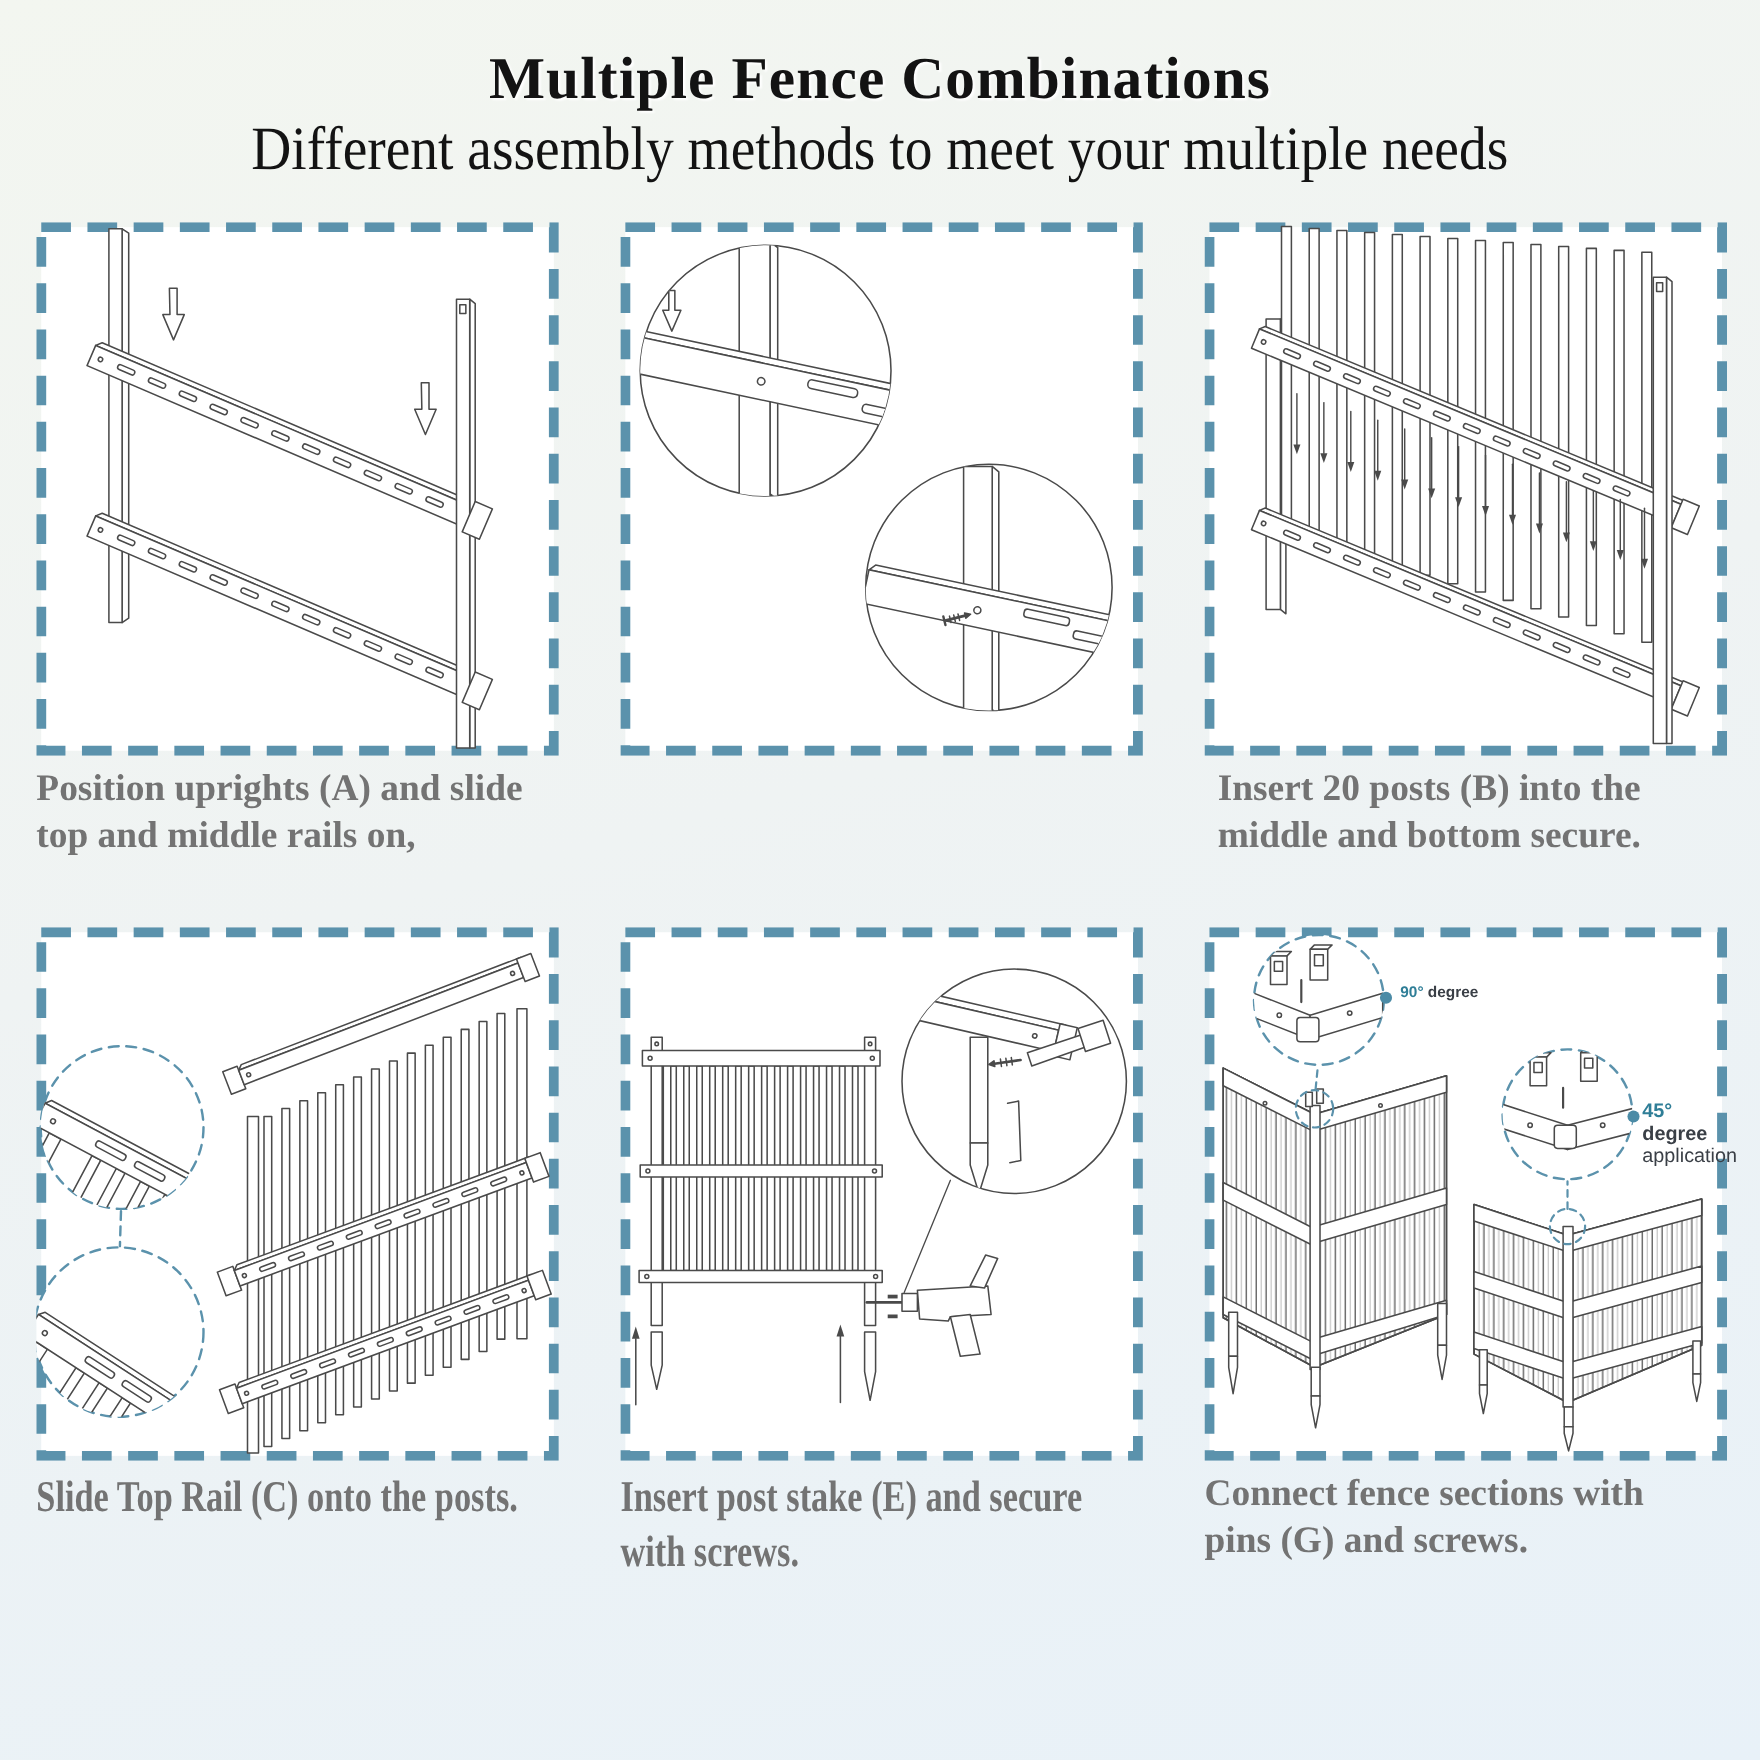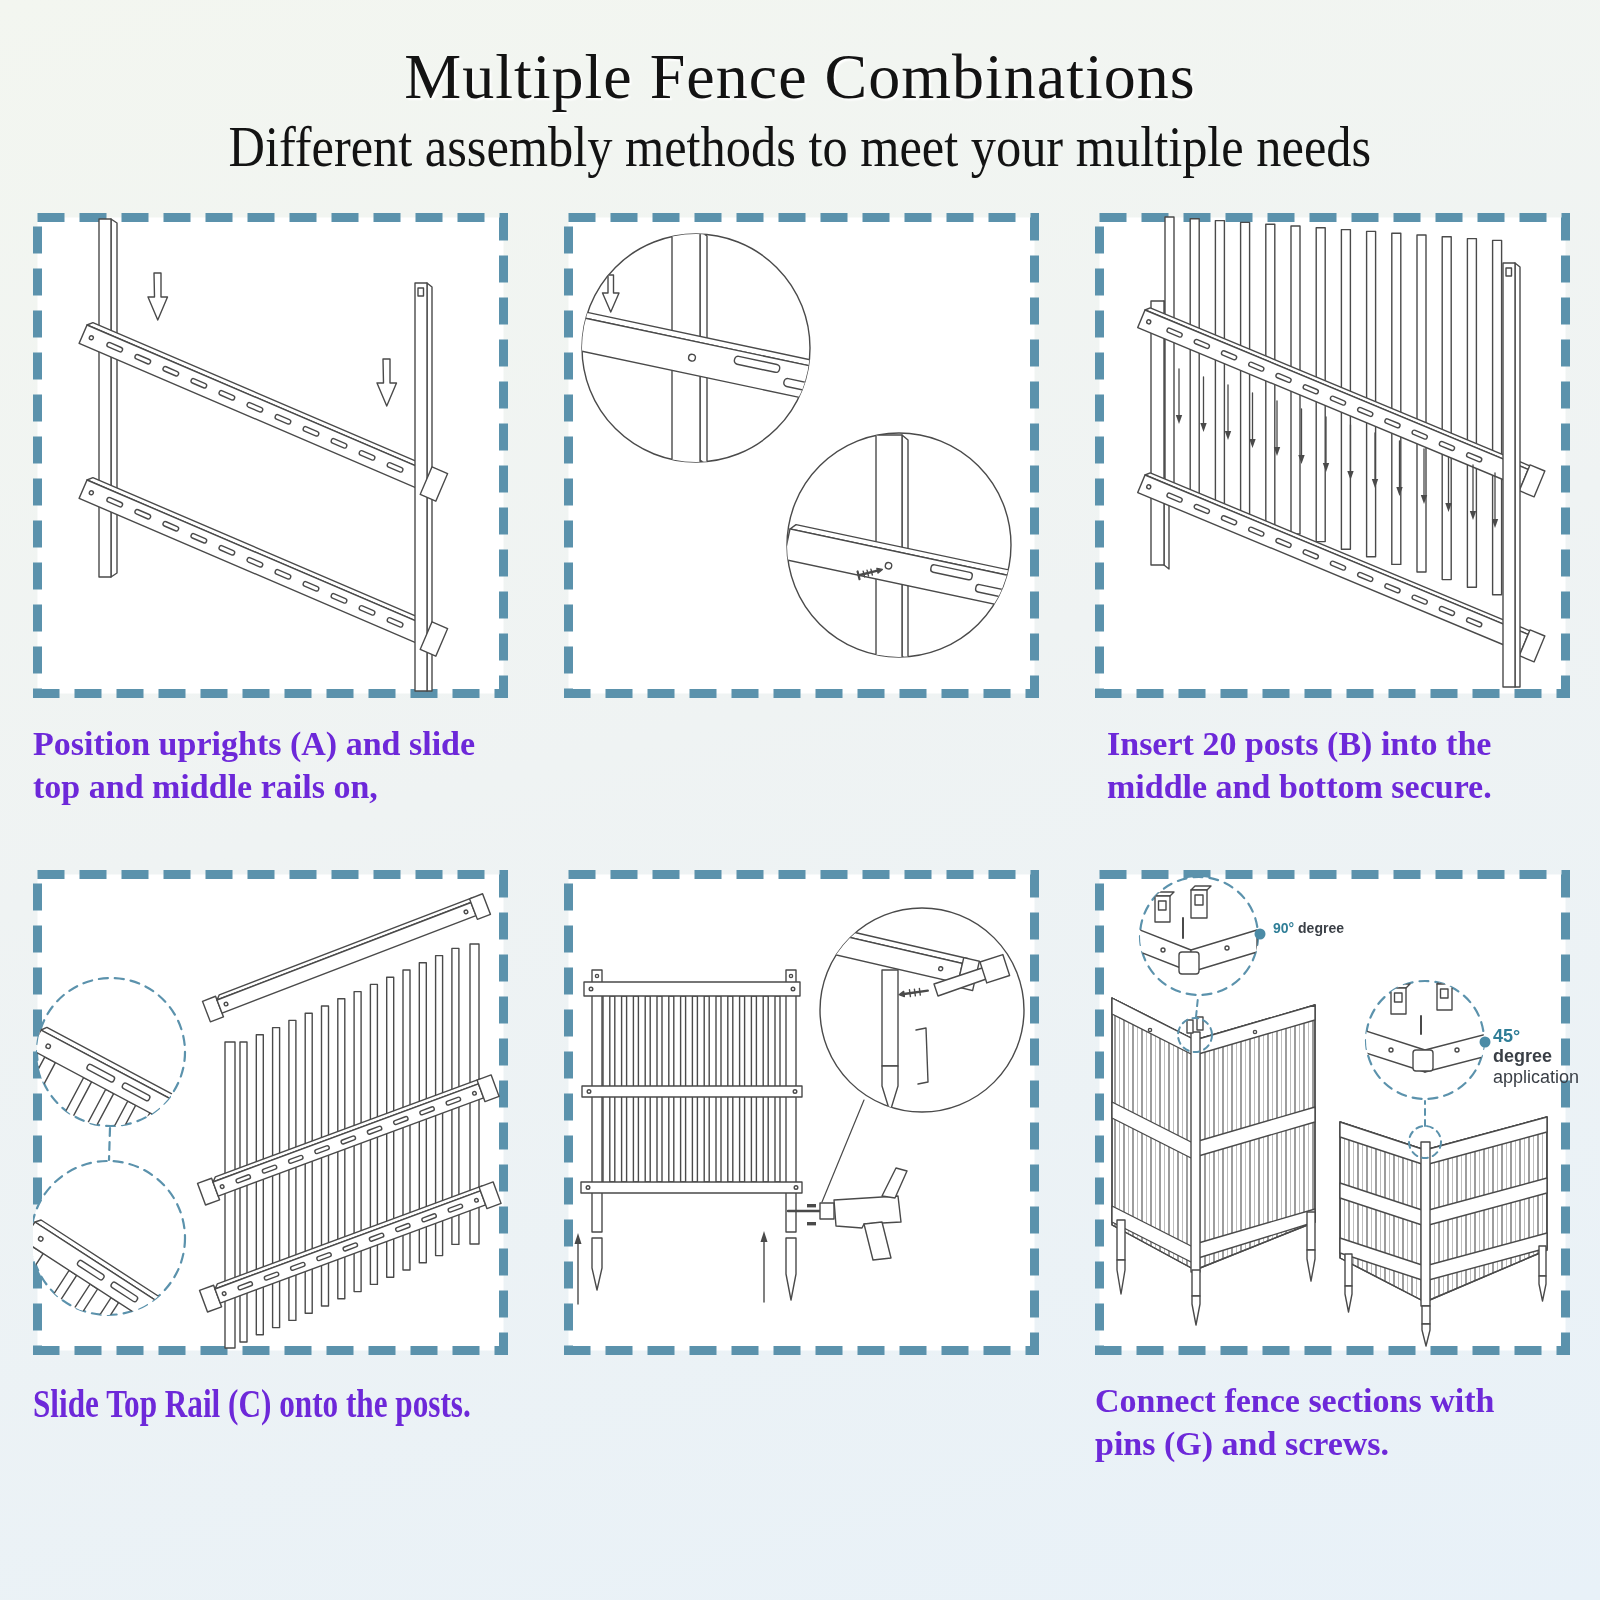--- a/index.html
+++ b/index.html
@@ -4,31 +4,31 @@
 <style>
   html,body{margin:0;padding:0;}
   body{
     width:1600px;height:1600px;overflow:hidden;
     background:linear-gradient(165deg,#f3f6f0 0%,#eff3f3 45%,#e8f1f8 100%);
     font-family:"Liberation Serif", serif;
     color:#131313;
   }
   .header{text-align:center;padding-top:42px;}
   .title{
-    font-size:64px;font-weight:400;letter-spacing:1px;line-height:1.08;
+    font-size:54px;font-weight:700;letter-spacing:1px;line-height:1.08;
     text-shadow:2px 2px 2px #ffffff;
   }
   .subtitle{font-size:56px;font-weight:400;margin-top:6px;line-height:1.1;}
   .subtitle-inner{display:inline-block;transform:scaleX(.9);transform-origin:center;}
   .row{display:flex;gap:56px;padding:0 33px;align-items:flex-start;}
   .row1{margin-top:34px;}
   .col{width:475px;flex:0 0 475px;position:relative;}
   .panel{position:relative;width:475px;height:485px;}
   .panel svg{display:block;width:475px;height:485px;}
-  .caption{margin-top:24px;font-size:34px;font-weight:700;line-height:1.28;color:#6d28d9;}
+  .caption{margin-top:8px;font-size:34px;font-weight:700;line-height:1.28;color:#737373;}
   .row1 .caption{min-height:148px;}
   .caption.indent{padding-left:12px;}
   .caption.cond .cap-line{
     transform:scaleX(.78);transform-origin:0 50%;
     font-size:40px;font-weight:700;line-height:1.25;white-space:nowrap;
   }
   .angle-label{
     position:absolute;font-family:"Liberation Sans", sans-serif;
     font-weight:700;color:#3a3f46;line-height:1.15;
   }
@@ -464,20 +464,24 @@
                 <line x1="11" y1="-3.4" x2="11" y2="3.4"></line>
                 <line x1="16" y1="-3.4" x2="16" y2="3.4"></line>
               <path d="M0,-2.6 L-5,0 0,2.6 z" fill="#4a4a4a"></path>
             </g>
             <polygon points="370,114 424,96 428,107 374,126"></polygon>
             <rect x="416" y="92" width="24" height="22" transform="rotate(-18 416 92)"></rect>
           </g>
         </g>
       </svg>
     </div>
+    <div class="caption cond">
+      <div class="cap-line">Insert post stake (E) and secure</div>
+      <div class="cap-line">with screws.</div>
+    </div>
   </div>
 
   <div class="col">
     <div class="panel">
       <svg viewBox="0 0 475 485">
         <defs>
           <pattern id="p6s" width="9" height="10" patternUnits="userSpaceOnUse">
             <line x1="2" y1="0" x2="2" y2="10" stroke="#4a4a4a" stroke-width="1.1"></line>
             <line x1="6.5" y1="0" x2="6.5" y2="10" stroke="#a0a0a0" stroke-width="0.7"></line>
           </pattern>

